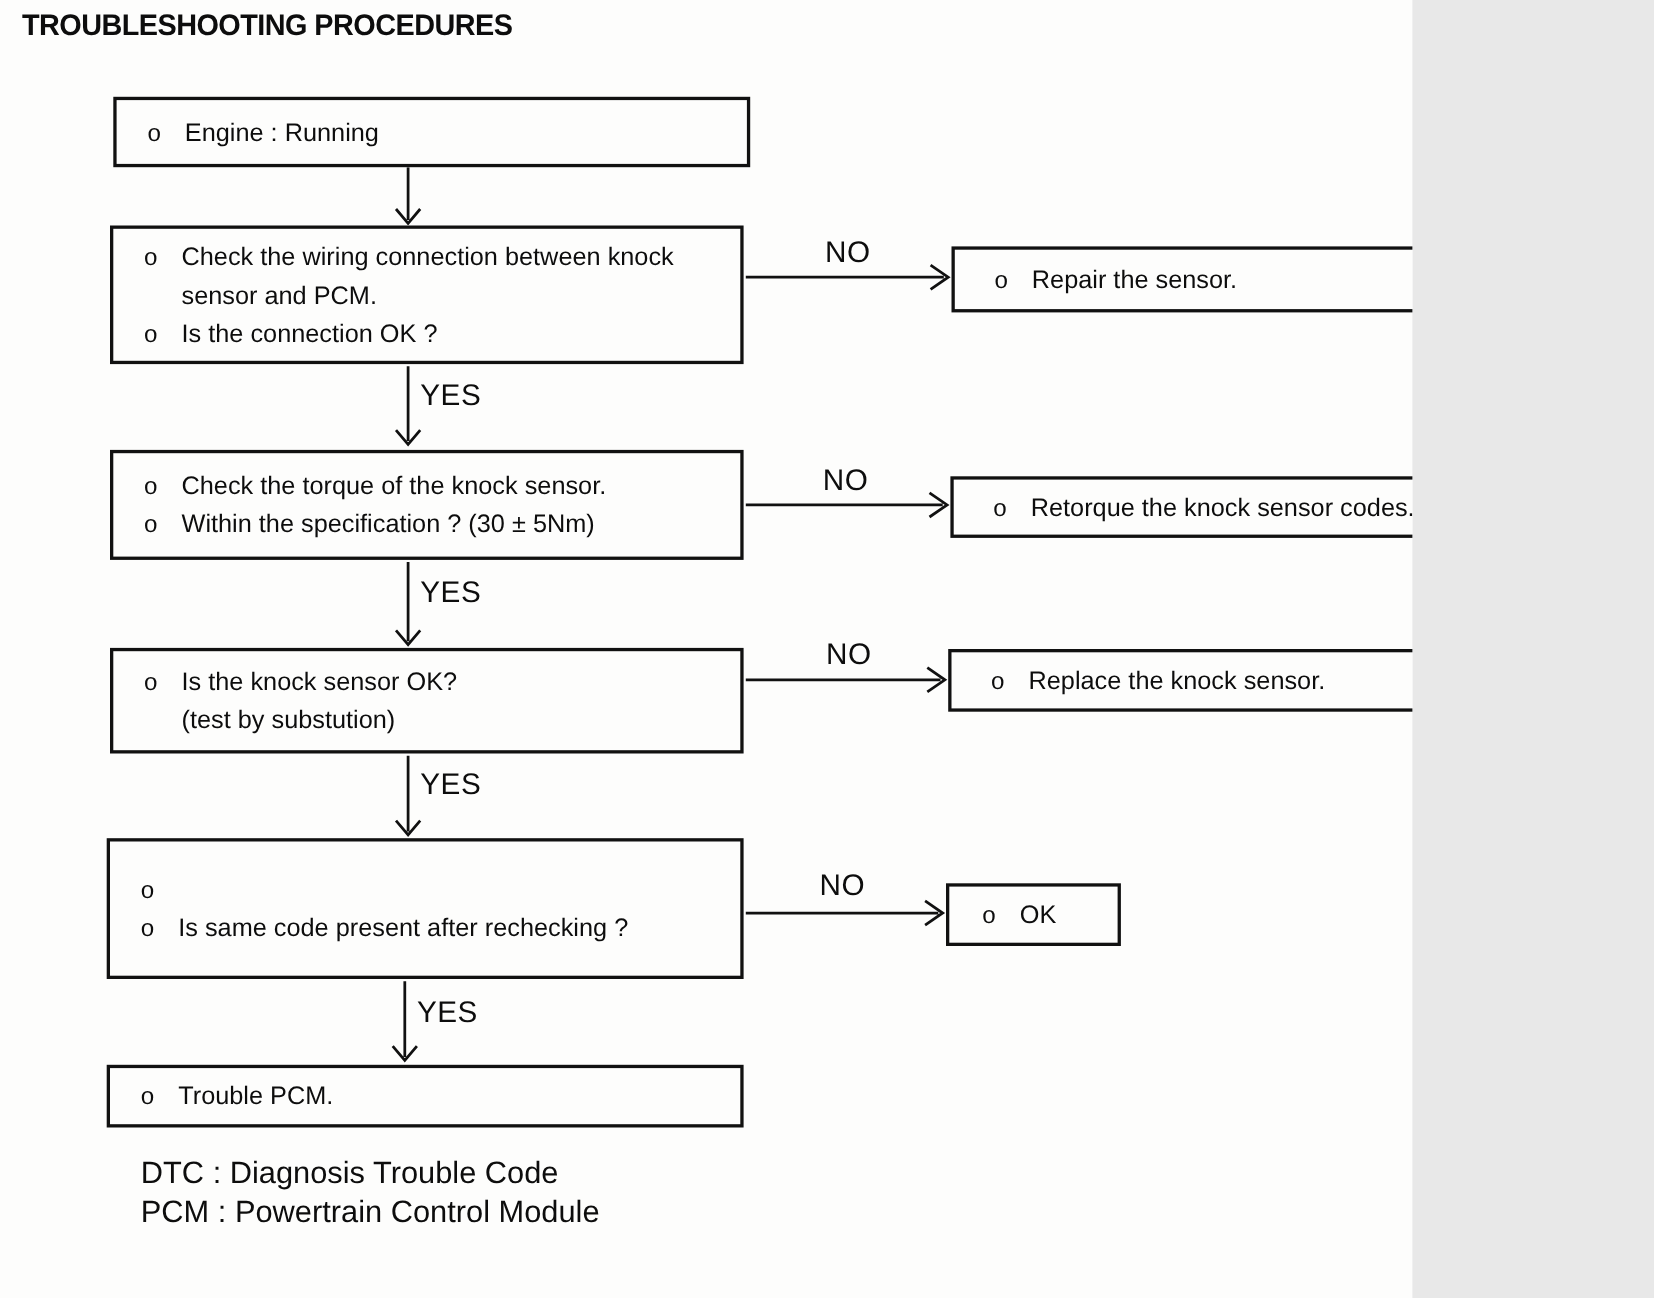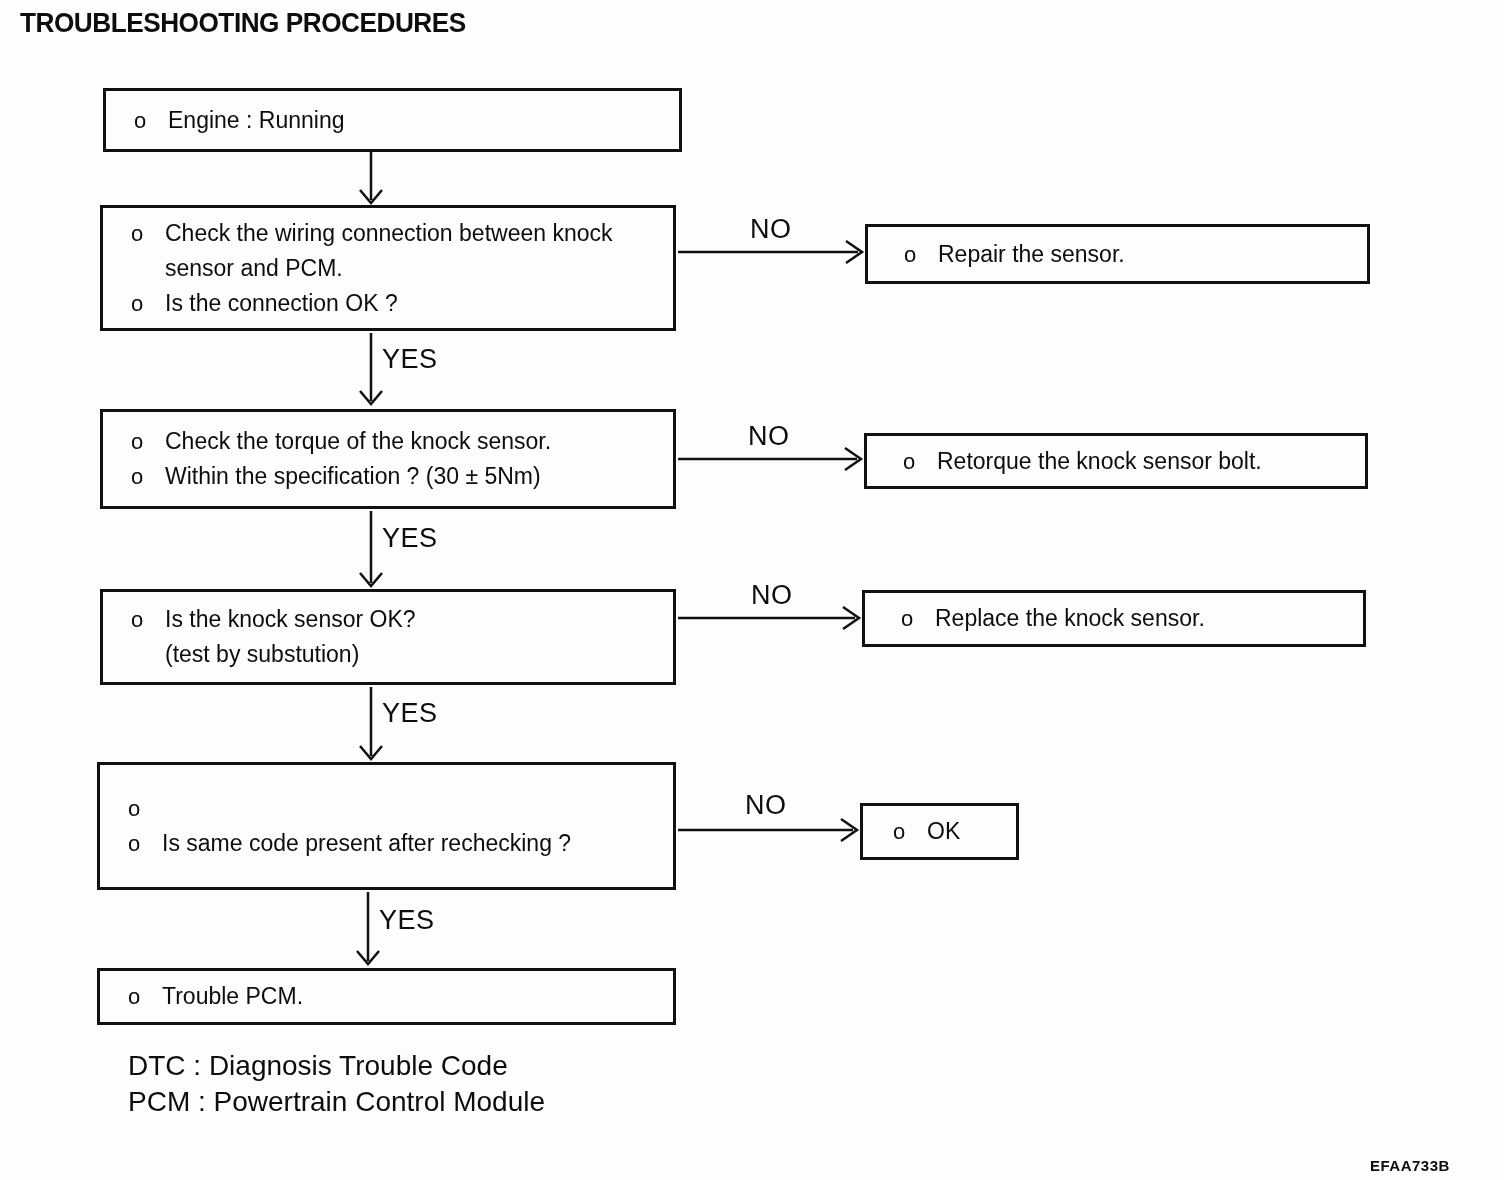--- a/index.html
+++ b/index.html
@@ -1,18 +1,18 @@
 <!DOCTYPE html>
 <html><head>
 <meta charset="utf-8">
 <style>
   html,body { margin:0; padding:0; background:#e8e8e8; }
   .page {
     position:relative;
-    width:1504px; height:1180px;
+    width:1284px; height:1180px;
     background:#fdfdfc;
     font-family:"Liberation Sans", sans-serif;
     color:#0d0d0d;
     overflow:hidden;
   }
   .title {
     position:absolute; left:20px; top:8px;
     font-size:27px; font-weight:bold; letter-spacing:-0.5px;
     transform:scaleX(0.97); transform-origin:left;
   }
@@ -130,21 +130,21 @@
   <div class="box branch" style="left:865px;top:224px;width:505px;height:60px;">
     <div class="item">
       <span class="marker">o</span>
       <span class="text">Repair the sensor.</span>
     </div>
   </div>
 
   <div class="box branch" style="left:864px;top:433px;width:504px;height:56px;">
     <div class="item">
       <span class="marker">o</span>
-      <span class="text">Retorque the knock sensor bolt.</span>
+      <span class="text">Retorque the knock sensor codes.</span>
     </div>
   </div>
 
   <div class="box branch" style="left:862px;top:590px;width:504px;height:57px;">
     <div class="item">
       <span class="marker">o</span>
       <span class="text">Replace the knock sensor.</span>
     </div>
   </div>
 

